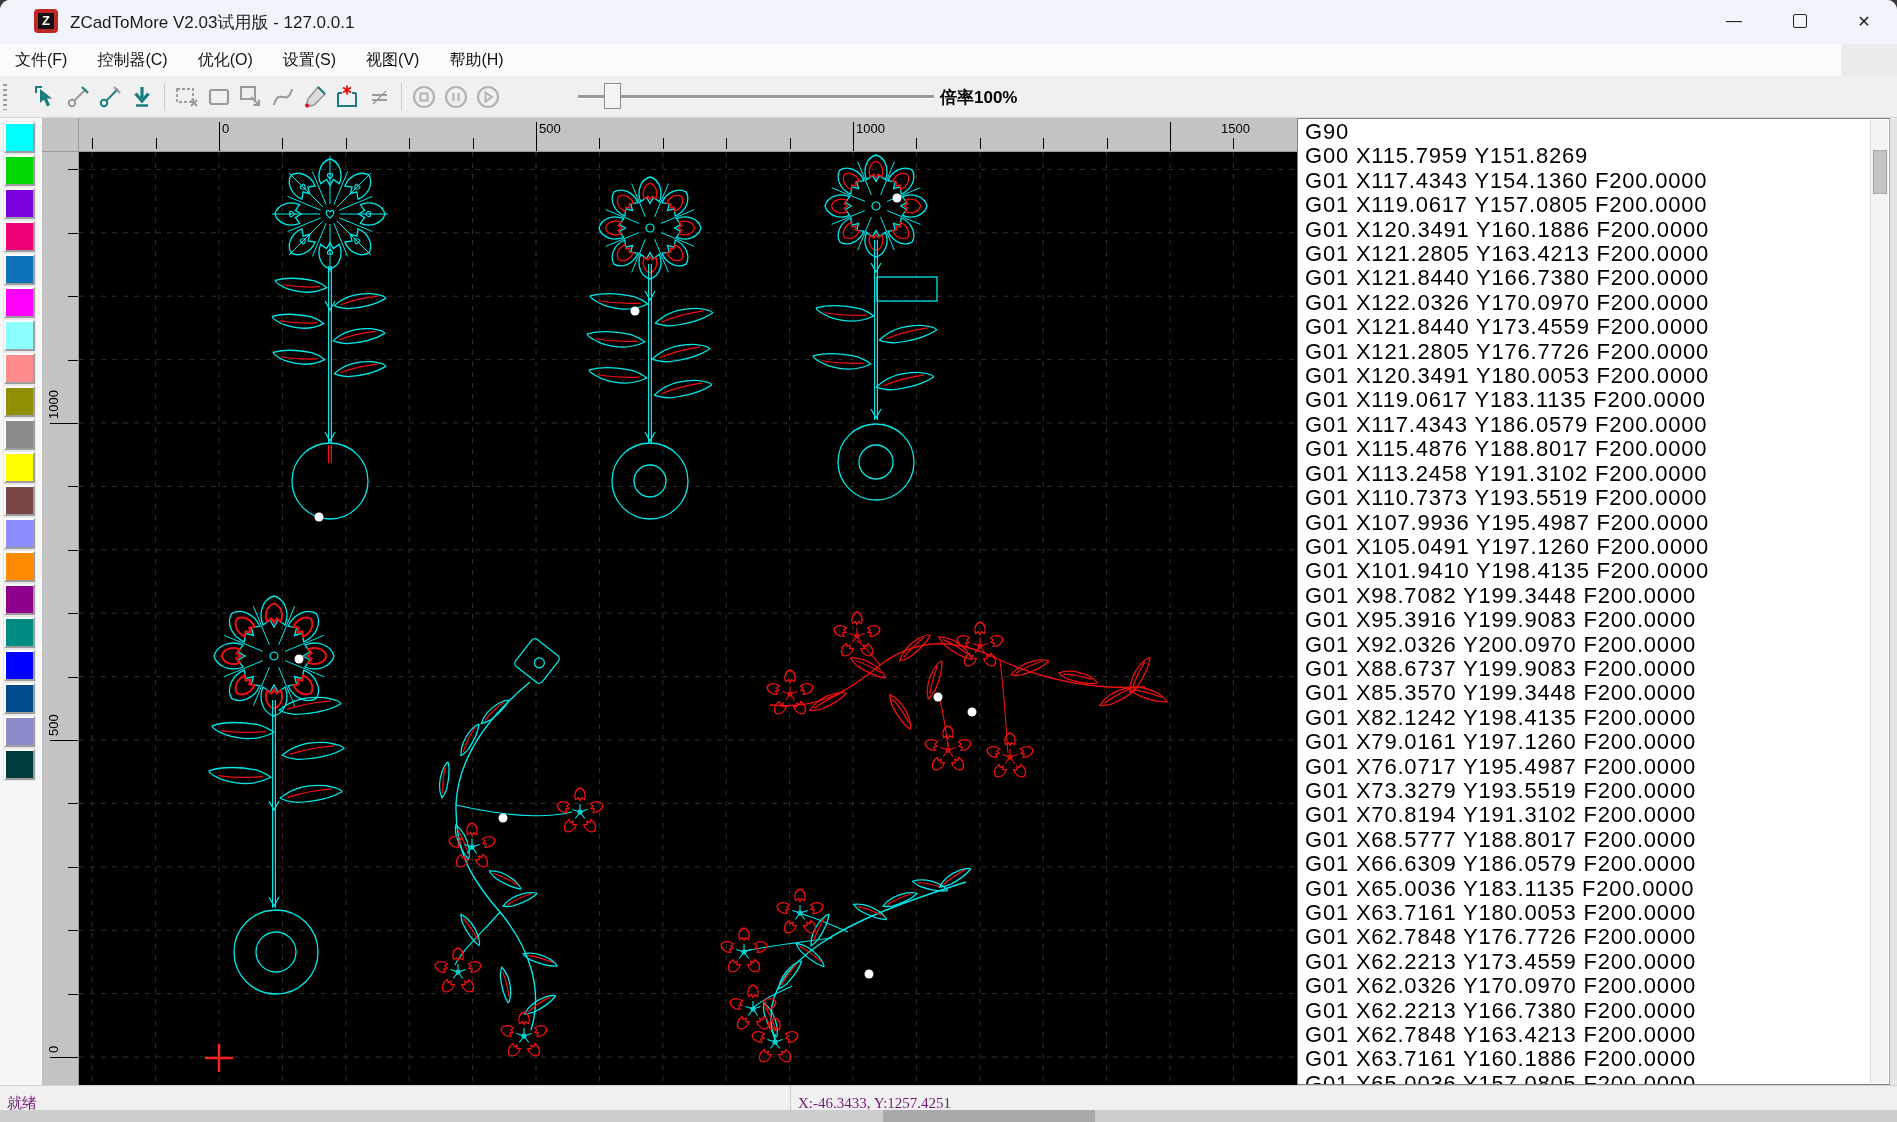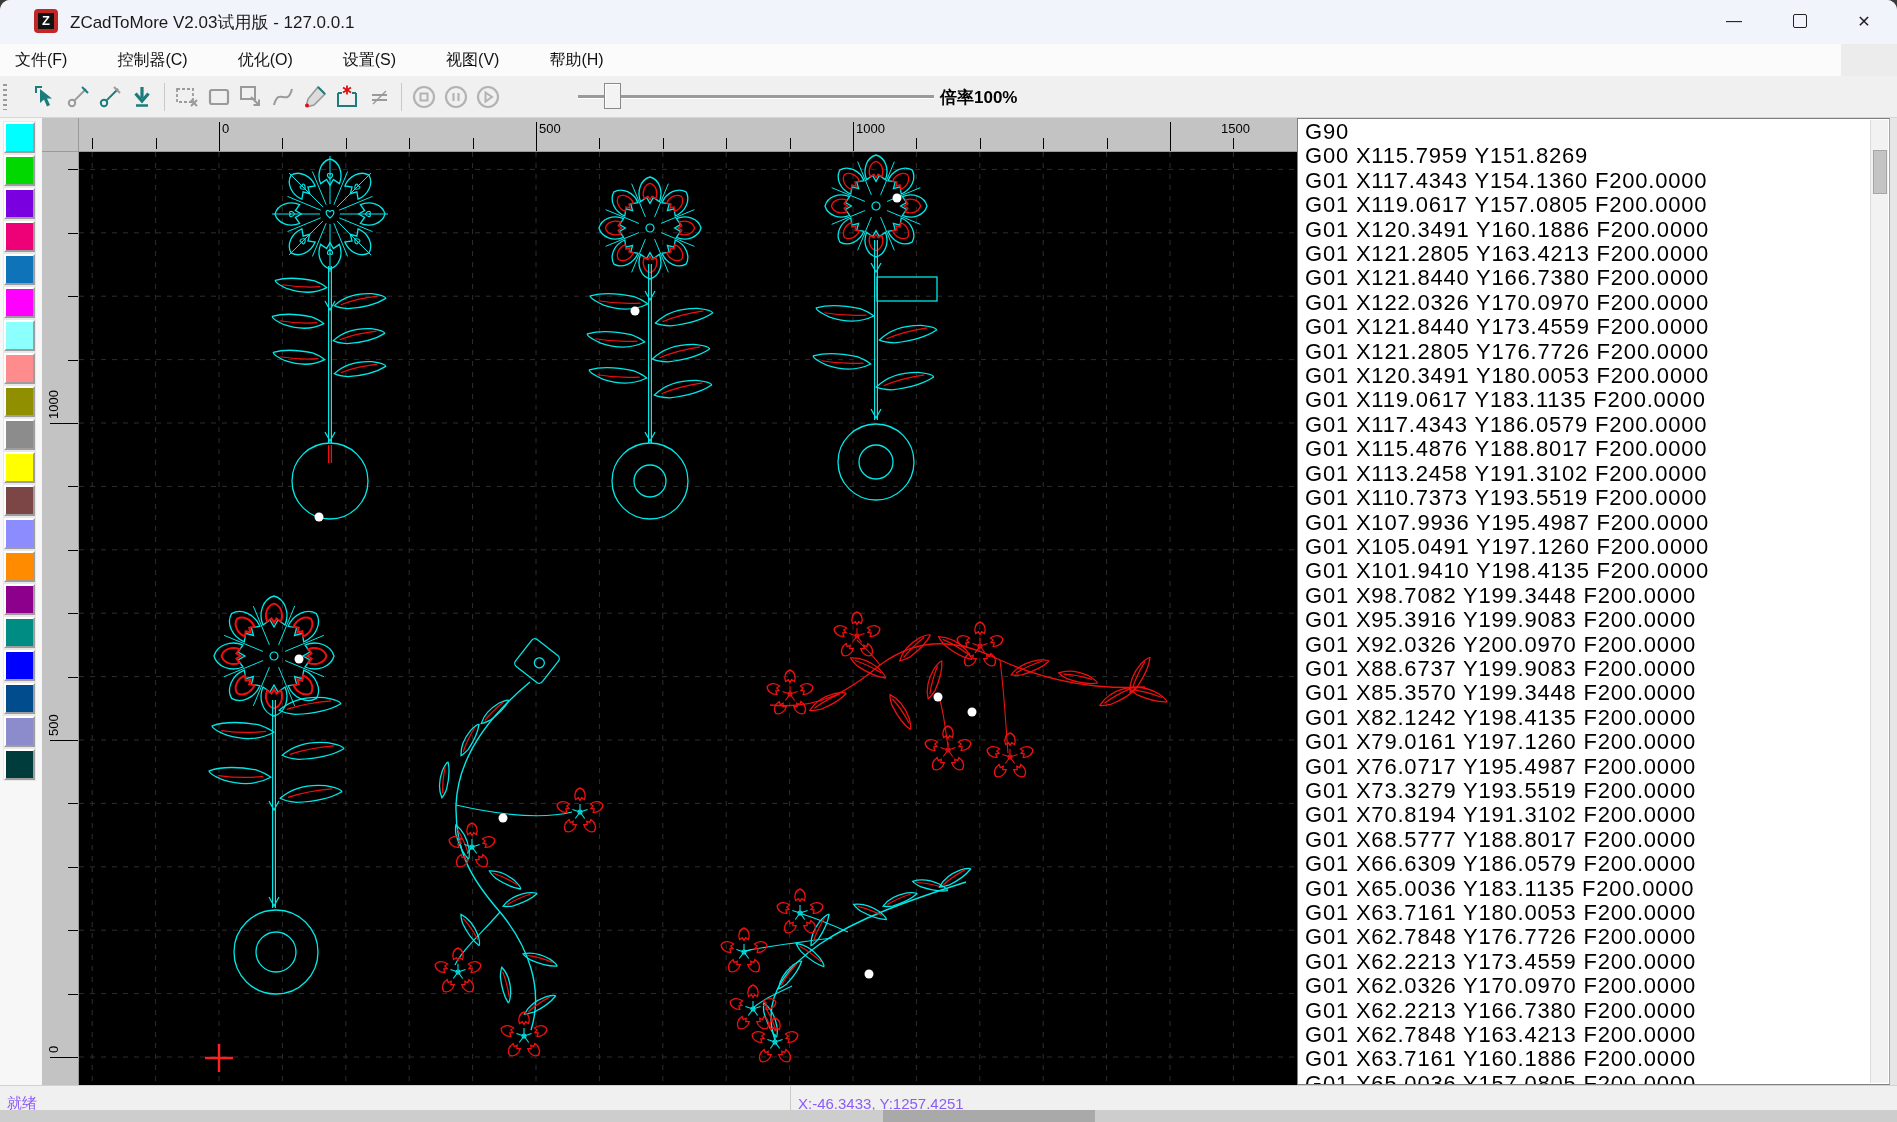--- a/index.html
+++ b/index.html
@@ -10,21 +10,21 @@
   #logo{position:absolute;left:34px;top:9px;width:24px;height:24px;background:#111;
         border:4px solid #c02828;border-radius:4px;box-sizing:border-box;color:#fff;
         font-weight:bold;font-size:13px;line-height:16px;text-align:center;}
   #title-text{position:absolute;left:70px;top:11px;font-size:17px;color:#1a1a1a;}
   .winbtn{position:absolute;top:4px;width:46px;height:34px;display:flex;align-items:center;
           justify-content:center;color:#222;font-size:16px;}
   #btn-min{right:140px;}#btn-max{right:74px;}#btn-close{right:10px;}
   #btn-max .sq{width:12px;height:12px;border:1.6px solid #222;border-radius:2px;}
   
   #menubar{position:absolute;left:0;top:44px;width:1841px;height:32px;background:#fbfbfb;
-           display:flex;align-items:center;border-bottom:1px solid #e4e4e4;gap:20px;}
+           display:flex;align-items:center;border-bottom:1px solid #e4e4e4;}
   .menu-item{padding:0 15px;font-size:16px;color:#111;height:100%;display:flex;align-items:center;}
   
   #toolbar{position:absolute;left:0;top:76px;width:1897px;height:42px;background:#f0f0f0;
            border-bottom:1px solid #d6d6d6;display:flex;align-items:center;padding-left:30px;
            box-sizing:border-box;}
   #toolbar-grip{position:absolute;left:3px;top:8px;width:4px;height:26px;
      background:repeating-linear-gradient(to bottom,#9a9a9a 0 2px,transparent 2px 5px);}
   .tbtn{width:32px;height:34px;display:flex;align-items:center;justify-content:center;flex:0 0 auto;}
   .tsep{width:1px;height:28px;background:#c8c8c8;margin:0 6px;flex:0 0 auto;}
   #speed-slider{position:absolute;left:578px;top:0;width:356px;height:42px;}
@@ -57,25 +57,25 @@
                overflow:hidden;}
   #gcode-text{margin:0;padding:1px 0 0 7px;font-family:"Liberation Sans",sans-serif;
               font-size:22px;line-height:24.4px;color:#000;letter-spacing:0.8px;white-space:pre;}
   #gcode-scrollbar{position:absolute;right:1px;top:1px;width:17px;height:963px;background:#f2f2f2;
                    border-left:1px solid #dcdcdc;}
   #gcode-thumb{position:absolute;left:2px;top:30px;width:12px;height:42px;background:#c4c4c4;
                border:1px solid #a6a6a6;}
   #right-edge{position:absolute;left:1890px;top:118px;width:7px;height:967px;background:#e6e6e6;}
   
   #statusbar{position:absolute;left:0;top:1085px;width:1897px;height:36px;background:#f0f0f0;
-             border-top:1px solid #d2d2d2;box-sizing:border-box;font-size:15px;color:#8b5cf6;}
+             border-top:1px solid #d2d2d2;box-sizing:border-box;font-size:15px;color:#701a75;}
   .status-cell{position:absolute;top:0;height:100%;display:flex;align-items:center;
                border-left:1px solid #c9c9c9;padding-left:7px;box-sizing:border-box;}
   #status-ready{left:0;width:790px;border-left:none;}
-  #status-coords{left:790px;width:252px;}
+  #status-coords{left:790px;width:252px;font-family:Liberation Serif, serif;}
   #status-company{left:1042px;width:855px;}
   #bottombar{position:absolute;left:0;top:1110px;width:1897px;height:12px;background:#cdcdcd;}
   #bottombar-thumb{position:absolute;left:883px;top:0;width:212px;height:12px;background:#a9a9a9;}
 </style>
 </head>
 <body>
 
 <div id="app">
 
   <div id="titlebar">

